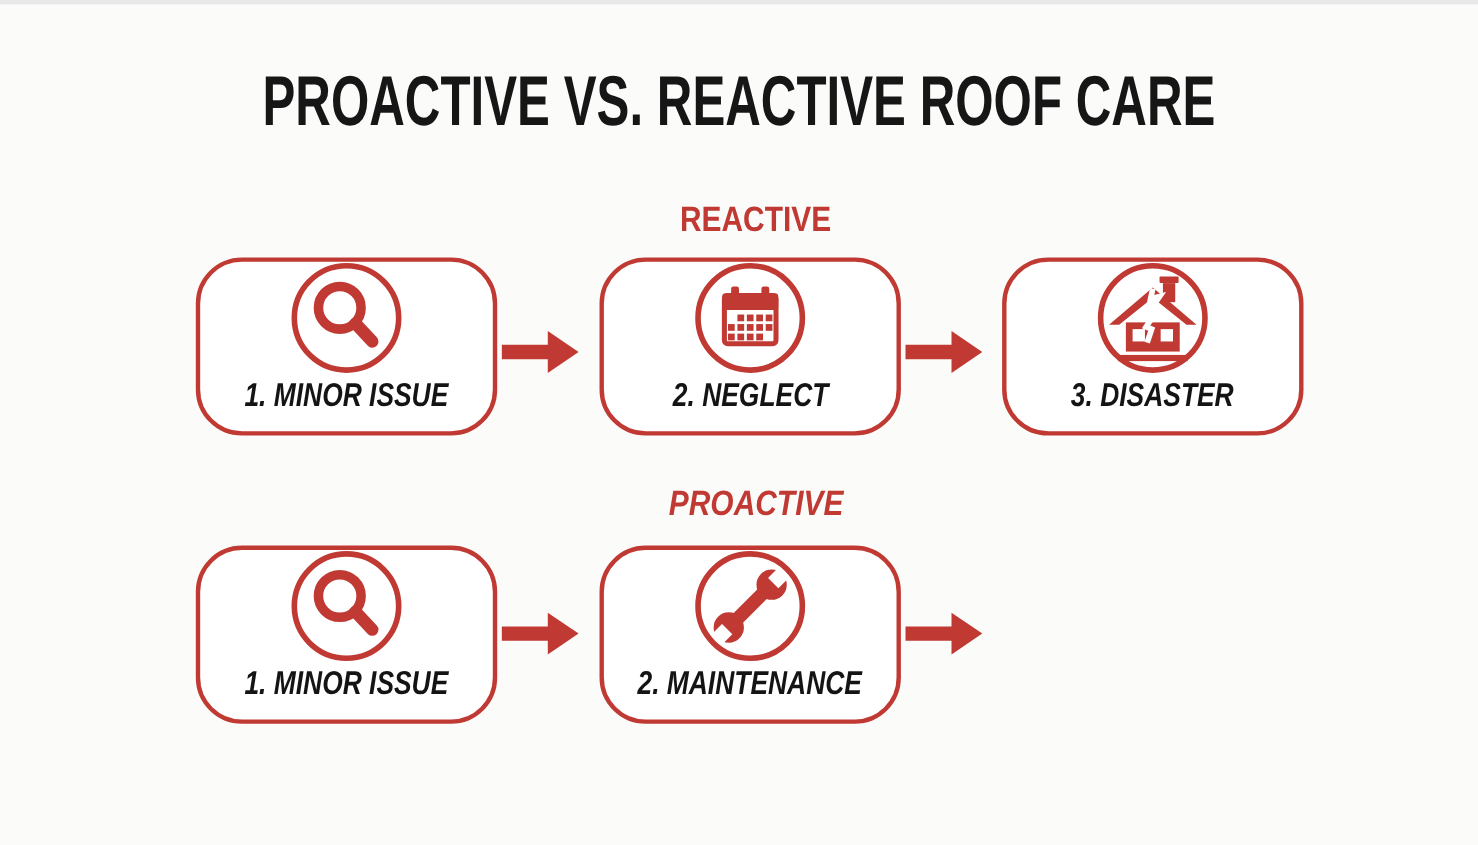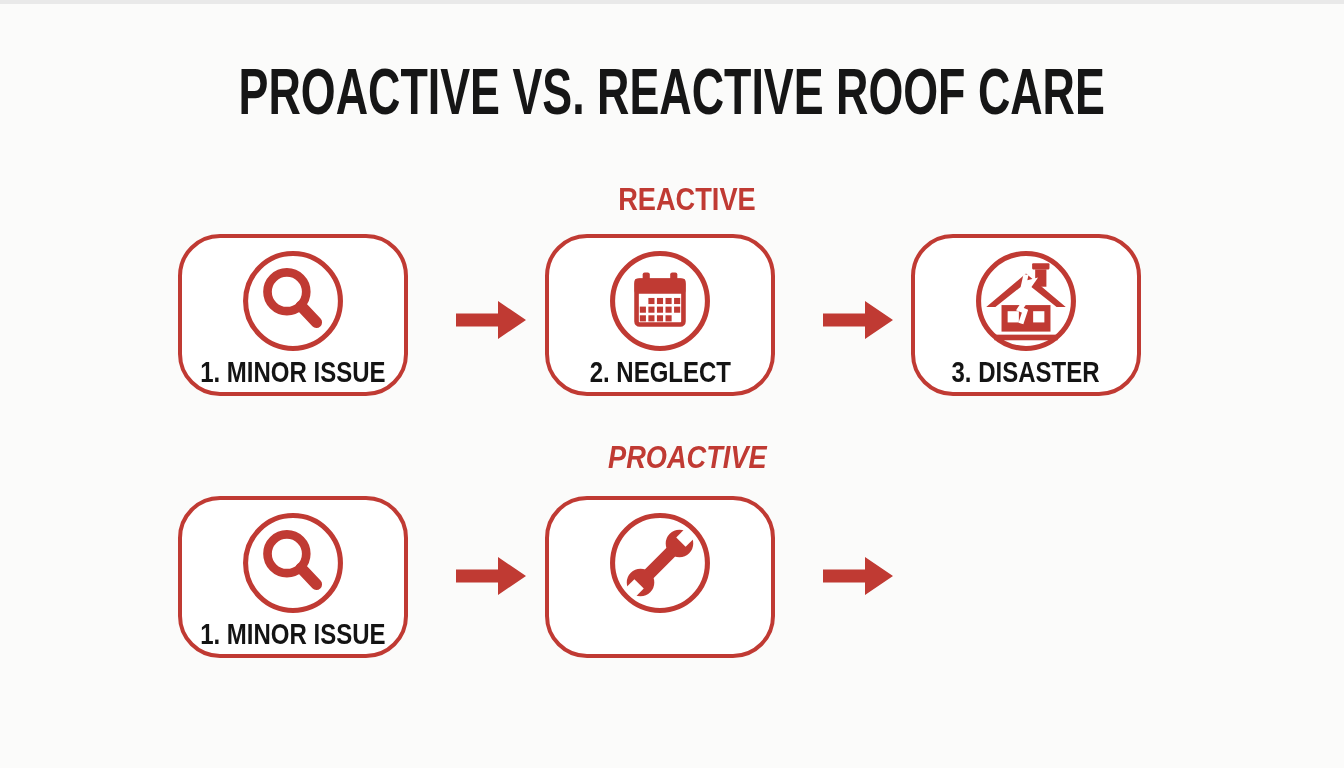--- a/index.html
+++ b/index.html
@@ -31,27 +31,27 @@
     position:absolute;left:15px;width:100%;
     text-align:center;
     font-size:32px;line-height:32px;font-weight:bold;
     color:var(--red,#C03A33);
   }
   .row-label .condensed{transform:scaleX(0.85);}
   .row-label.reactive{top:179px;}
   .row-label.proactive{top:437px;font-style:italic;}
   .step-box{
     position:absolute;
-    width:230px;height:162px;
+    width:274px;height:162px;
     box-sizing:border-box;
     background:var(--boxbg,#FFFFFF);
     border:4px solid var(--red,#C03A33);
     border-radius:42px;
     display:flex;flex-direction:column;align-items:center;
-    padding-top:12px;
+    font-style:italic;
   }
   .r1{top:230px;}
   .r2{top:492px;}
   .c1{left:178px;}
   .c2{left:545px;align-items:center;}
   .c3{left:911px;}
   .step-icon{
     width:102px;height:102px;
     color:var(--red,#C03A33);
     flex:0 0 auto;
@@ -182,20 +182,23 @@
           <rect x="44" y="22" width="12" height="56" rx="5"></rect>
           <circle cx="50" cy="23" r="13.5"></circle>
           <circle cx="50" cy="77" r="13.5"></circle>
         </g>
         <g fill="#FFFFFF">
           <rect x="43.5" y="8" width="13" height="13"></rect>
           <rect x="43.5" y="79" width="13" height="13"></rect>
         </g>
       </g>
     </svg>
+    <div class="step-label">
+      <span class="condensed">2. MAINTENANCE</span>
+    </div>
   </div>
 
   <svg class="flow-arrow a-r2 a-c2" viewBox="0 0 70 40" aria-hidden="true">
     <polygon points="0,13.5 42,13.5 42,1 70,20 42,39 42,26.5 0,26.5" fill="currentColor"></polygon>
   </svg>
 
 
 </div>
 
 </body></html>

